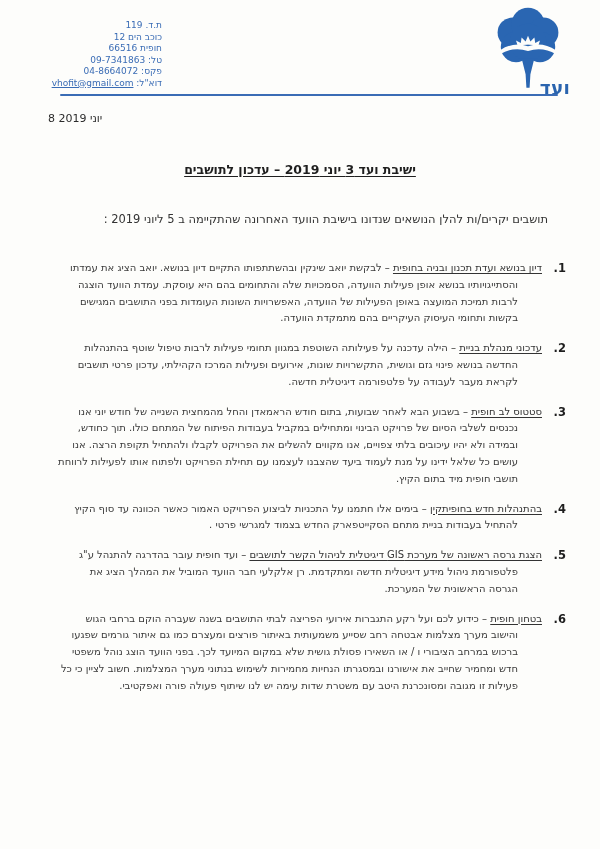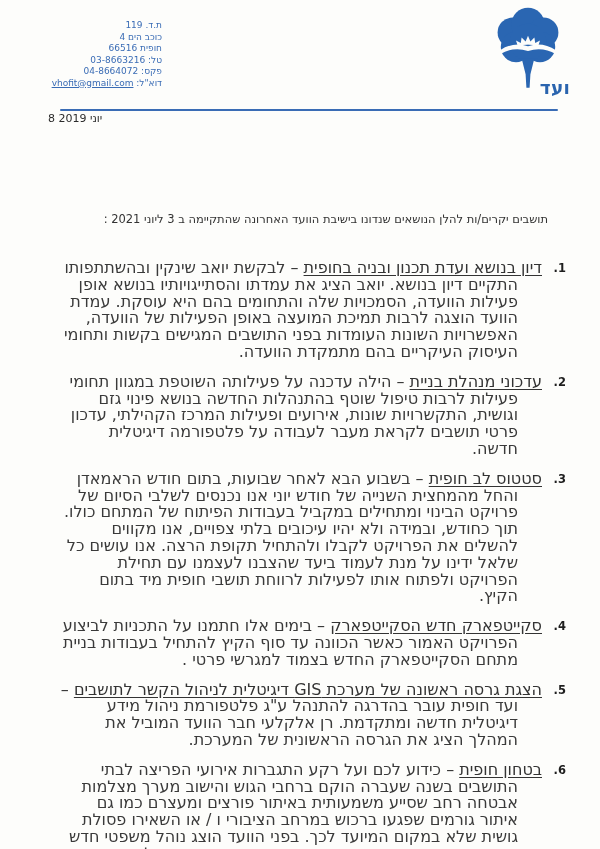--- a/index.html
+++ b/index.html
@@ -7,21 +7,21 @@
     width:600px;height:849px;
     background:#fdfdfb;
     font-family:"DejaVu Sans",sans-serif;
     color:#383838;
     overflow:hidden;
     position:relative;
   }
   .page{position:absolute;inset:0;}
 
   
-  .letterhead{position:relative;height:111px;}
+  .letterhead{position:relative;height:96px;}
   .contact{
     position:absolute;left:30px;top:20px;width:132px;
     direction:rtl;text-align:left; 
     text-align:right;
     font-size:9px;line-height:11.5px;color:#3a6cb5;
   }
   .contact .email a{color:#3a6cb5;text-decoration:underline;font-size:9px;text-align:center;}
   .logo{position:absolute;top:4px;right:30px;width:200px;height:96px;}
   .org-name{
     position:absolute;bottom:2px;right:0;
@@ -54,38 +54,38 @@
   .agenda{
     position:absolute;top:260px;right:34px;left:58px;
     direction:rtl;
   }
   .item{display:flex;margin-bottom:13px;}
   .inum{
     flex:0 0 24px;font-weight:bold;color:#1e1e1e;
     font-size:11.5px;line-height:16.8px;
   }
   .itext{
-    flex:1;font-size:16px;line-height:16.8px;color:#3a3a3a;
+    flex:1;font-size:10px;line-height:16.8px;color:#3a3a3a;
     text-align:right;
     padding-right:24px;text-indent:-24px; 
   }
   .ihead{text-decoration:underline;text-underline-offset:2px;color:#333;}
 </style>
 </head>
 <body>
 
 <div class="page">
 
   <div class="letterhead">
 
     <div class="contact" dir="rtl">
       <div>ת.ד. 119</div>
-      <div>כוכב הים 4</div>
+      <div>כוכב הים 12</div>
       <div>חופית 66516</div>
-      <div>טל: 03-8663216</div>
+      <div>טל: 09-7341863</div>
       <div>פקס: 04-8664072</div>
       <div class="email">
         <span>דוא"ל:</span>
         <a href="#">vhofit@gmail.com</a>
       </div>
     </div>
 
     <div class="logo">
       <svg class="flower" viewBox="0 0 90 104" xmlns="http://www.w3.org/2000/svg">
         <g fill="#2a66b2">
@@ -104,42 +104,43 @@
       </svg>
       <div class="org-name">
         <span>ועד</span>
       </div>
     </div>
 
     <div class="divider"></div>
   </div>
 
   <div class="date">8 יוני 2019</div>
-  <div class="intro">תושבים יקרים/ות להלן הנושאים שנדונו בישיבת הוועד האחרונה שהתקיימה ב 3 ליוני 2021 :</div>
+  <div class="title">ישיבת ועד 3 יוני 2019 – עדכון לתושבים</div>
+  <div class="intro">תושבים יקרים/ות להלן הנושאים שנדונו בישיבת הוועד האחרונה שהתקיימה ב 5 ליוני 2019 :</div>
 
   <div class="agenda">
 
     <div class="item">
       <div class="inum">1.</div>
       <div class="itext"><span class="ihead">דיון בנושא ועדת תכנון ובניה בחופית</span><span> – לבקשת יואב שינקין ובהשתתפותו התקיים דיון בנושא. יואב הציג את עמדתו והסתייגויותיו בנושא אופן פעילות הוועדה, הסמכויות שלה והתחומים בהם היא עוסקת. עמדת הוועד הוצגה לרבות תמיכת המועצה באופן הפעילות של הוועדה, האפשרויות השונות העומדות בפני התושבים המגישים בקשות ותחומי העיסוק העיקריים בהם מתמקדת הוועדה.</span></div>
     </div>
 
     <div class="item">
       <div class="inum">2.</div>
       <div class="itext"><span class="ihead">עדכוני מנהלת בניית</span><span> – הילה עדכנה על פעילותה השוטפת במגוון תחומי פעילות לרבות טיפול שוטף בהתנהלות החדשה בנושא פינוי גזם וגושית, התקשרויות שונות, אירועים ופעילות המרכז הקהילתי, עדכון פרטי תושבים לקראת מעבר לעבודה על פלטפורמה דיגיטלית חדשה.</span></div>
     </div>
 
     <div class="item">
       <div class="inum">3.</div>
       <div class="itext"><span class="ihead">סטטוס לב חופית</span><span> – בשבוע הבא לאחר שבועות, בתום חודש הראמאדן והחל מהמחצית השנייה של חודש יוני אנו נכנסים לשלבי הסיום של פרויקט הבינוי ומתחילים במקביל בעבודות הפיתוח של המתחם כולו. תוך כחודש, ובמידה ולא יהיו עיכובים בלתי צפויים, אנו מקווים להשלים את הפרויקט לקבלו ולהתחיל תקופת הרצה. אנו עושים כל שלאל ידינו על מנת לעמוד ביעד שהצבנו לעצמנו עם תחילת הפרויקט ולפתוח אותו לפעילות לרווחת תושבי חופית מיד בתום הקיץ.</span></div>
     </div>
 
     <div class="item">
       <div class="inum">4.</div>
-      <div class="itext"><span class="ihead">סקייטפארק חדש הסקייטפארק</span><span> – בימים אלו חתמנו על התכניות לביצוע הפרויקט האמור כאשר הכוונה עד סוף הקיץ להתחיל בעבודות בניית מתחם הסקייטפארק החדש בצמוד למגרשי פרטי .</span></div>
+      <div class="itext"><span class="ihead">בהתנהלות חדש בחופיתקין</span><span> – בימים אלו חתמנו על התכניות לביצוע הפרויקט האמור כאשר הכוונה עד סוף הקיץ להתחיל בעבודות בניית מתחם הסקייטפארק החדש בצמוד למגרשי פרטי .</span></div>
     </div>
 
     <div class="item">
       <div class="inum">5.</div>
       <div class="itext"><span class="ihead">הצגת גרסה ראשונה של מערכת GIS דיגיטלית לניהול הקשר לתושבים</span><span> – ועד חופית עובר בהדרגה להתנהל ע"ג פלטפורמת ניהול מידע דיגיטלית חדשה ומתקדמת. רן אלקלעי חבר הוועד המוביל את המהלך הציג את הגרסה הראשונית של המערכת.</span></div>
     </div>
 
     <div class="item">
       <div class="inum">6.</div>
       <div class="itext"><span class="ihead">בטחון חופית</span><span> – כידוע לכם ועל רקע התגברות אירועי הפריצה לבתי התושבים בשנה שעברה הוקם ברחבי הגוש והישוב מערך מצלמות אבטחה רחב שסייע משמעותית באיתור פורצים ומעצרם כמו גם איתור גורמים שפגעו ברכוש במרחב הציבורי ו / או השאירו פסולת גושית שלא במקום המיועד לכך. בפני הוועד הוצג נוהל משפטי חדש ומחמיר שחייב את אישורנו ובמסגרתו הנחיות מחמירות לשימוש בנתוני מערך המצלמות. חשוב לציין כי כל פעילות זו מגובה ומסונכרנת היטב עם משטרת שדות עימה יש לנו שיתוף פעולה פורה ואפקטיבי.</span></div>

